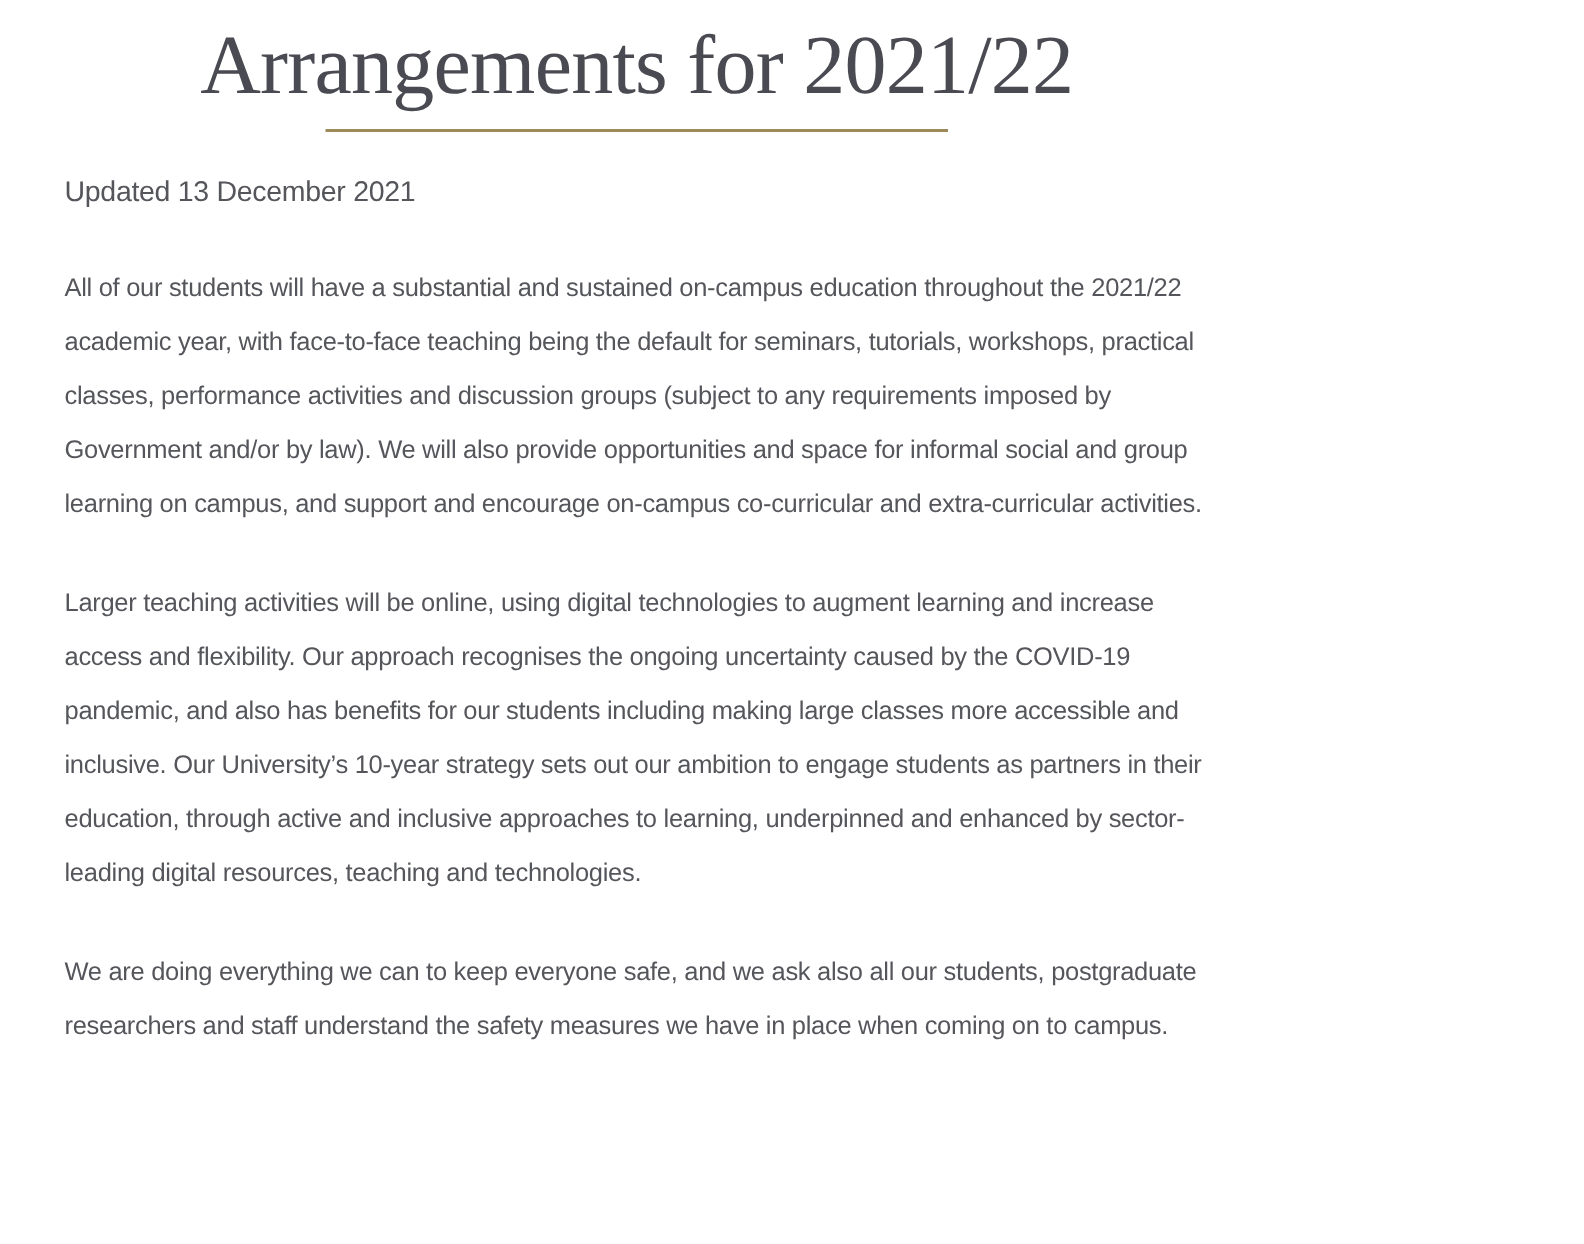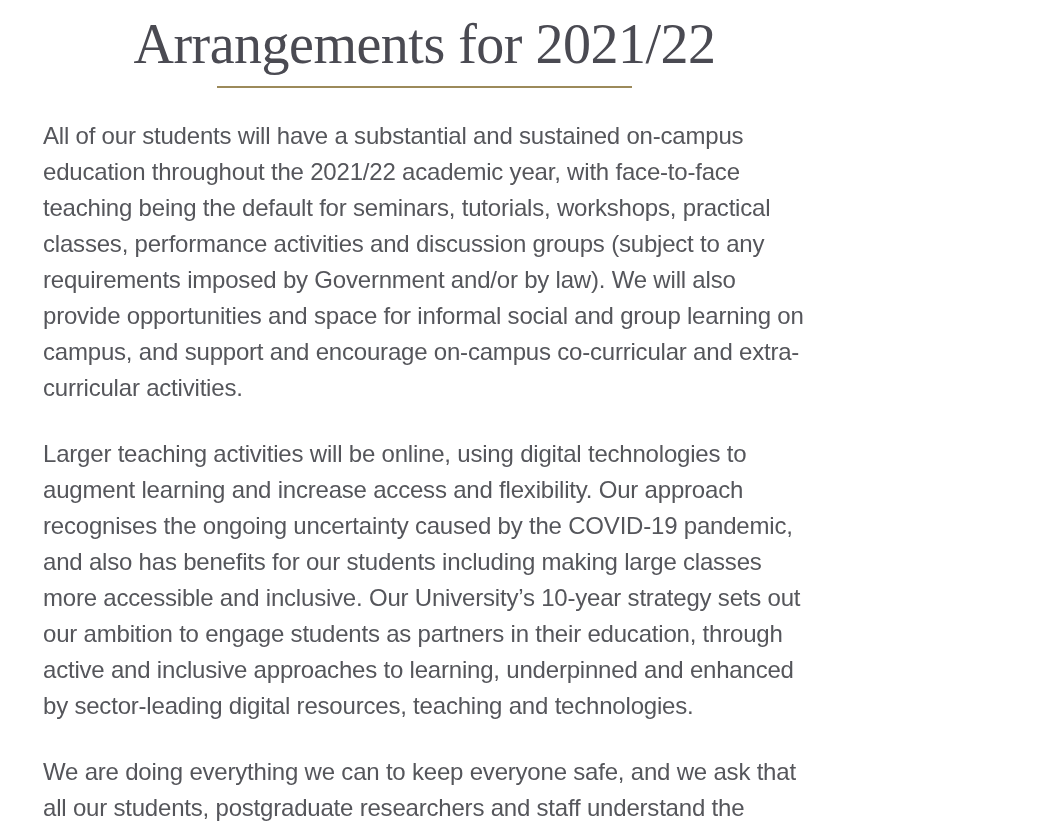--- a/index.html
+++ b/index.html
@@ -44,21 +44,21 @@
     margin: 10px auto 0 auto;
   }
   p.updated {
     font-size: 19px;
     line-height: 30px;
     letter-spacing: -0.2px;
     color: var(--body);
     margin: 26px 0 6px 0;
   }
   p.body-para {
-    font-size: 24px;
+    font-size: 17px;
     line-height: 36px;
     letter-spacing: -0.2px;
     color: var(--body);
     margin: 30px 0 0 0;
   }
   a.inline-link {
     color: var(--link);
     text-decoration: none;
     border-bottom: 1px solid var(--link_underline);
     padding-bottom: 1px;
@@ -68,22 +68,23 @@
 </head>
 <body>
 
 <div class="page">
   <div class="article">
 
     <h1 class="page-title">Arrangements for 2021/22</h1>
 
     <div class="title-rule"></div>
 
+    <p class="updated">Updated 13 December 2021</p>
 
     <p class="body-para">All of our students will have a substantial and sustained on-campus education throughout the 2021/22 academic year, with face-to-face teaching being the default for seminars, tutorials, workshops, practical classes, performance activities and discussion groups (subject to any requirements imposed by Government and/or by law). We will also provide opportunities and space for informal social and group learning on campus, and support and encourage on-campus co-curricular and extra-curricular activities.</p>
 
     <p class="body-para">Larger teaching activities will be online, using digital technologies to augment learning and increase access and flexibility. Our approach recognises the ongoing uncertainty caused by the COVID-19 pandemic, and also has benefits for our students including making large classes more accessible and inclusive. Our University’s 10-year strategy sets out our ambition to engage students as partners in their education, through active and inclusive approaches to learning, underpinned and enhanced by sector-leading digital resources, teaching and technologies.</p>
 
-    <p class="body-para">We are doing everything we can to keep everyone safe, and we ask that all our students, postgraduate researchers and staff understand the safety measures we have in place when coming on to campus.</p>
+    <p class="body-para">We are doing everything we can to keep everyone safe, and we ask also all our students, postgraduate researchers and staff understand the safety measures we have in place when coming on to campus.</p>
 
 
   </div>
 </div>
 
 </body></html>

